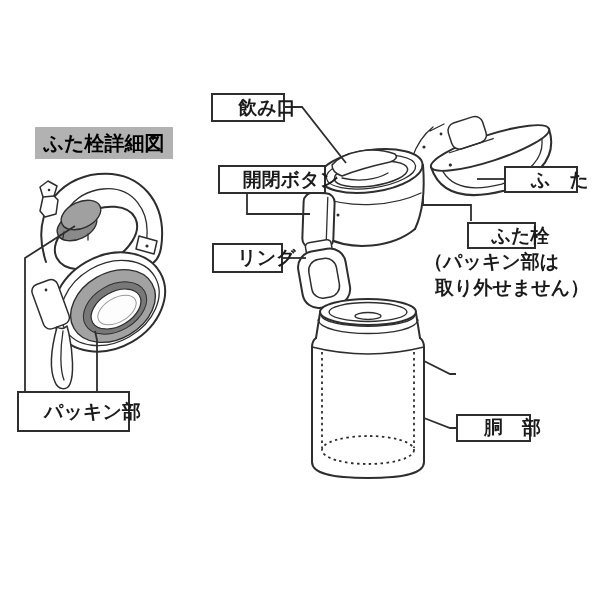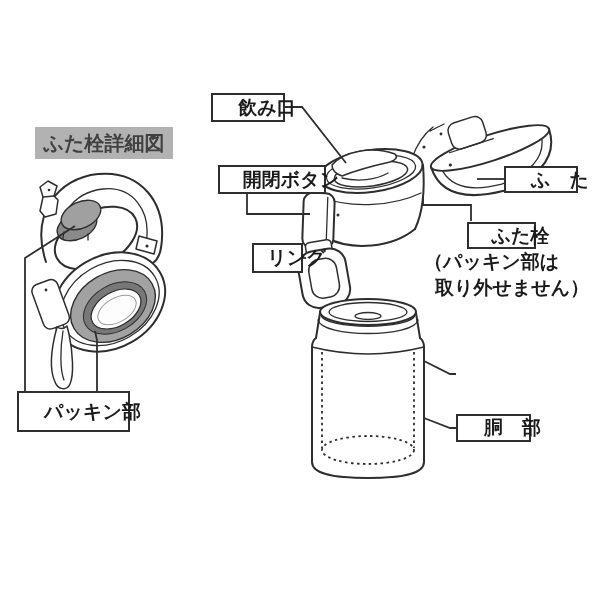--- a/index.html
+++ b/index.html
@@ -11,21 +11,21 @@
   .lnt{fill:none;stroke:var(--line,#2e2e2e);stroke-width:1.3;stroke-linecap:round;stroke-linejoin:round;}
   .wf {fill:#fff;stroke:var(--line,#2e2e2e);stroke-width:2;stroke-linecap:round;stroke-linejoin:round;}
   .wft{fill:#fff;stroke:var(--line,#2e2e2e);stroke-width:1.5;stroke-linecap:round;stroke-linejoin:round;}
   .leader{fill:none;stroke:var(--line,#2e2e2e);stroke-width:1.8;stroke-linecap:butt;stroke-linejoin:miter;}
   .dash{fill:none;stroke:var(--line,#2e2e2e);stroke-width:1.8;stroke-dasharray:2.5 3.4;}
   .dot{fill:var(--line,#2e2e2e);stroke:none;}
   .box{position:absolute;display:flex;align-items:center;justify-content:center;background:#fff;
        border:2px solid var(--line,#2e2e2e);font-size:19px;font-weight:600;color:#1b1b1b;
        white-space:nowrap;box-sizing:border-box;padding-left:38px;}
   .gtitle{position:absolute;display:flex;align-items:center;justify-content:center;
-       background:var(--label-background,#b2b2b2);font-size:20px;font-weight:600;color:#404040;
+       background:var(--label-background,#b2b2b2);font-size:20px;font-weight:600;color:#000000;
        white-space:nowrap;box-sizing:border-box;}
   .note{position:absolute;font-size:19px;font-weight:600;line-height:26px;color:#1b1b1b;white-space:nowrap;}
   .note .indent{margin-left:11px;}
 </style>
 </head>
 <body>
 
 <div class="stage">
 
   <svg width="600" height="600" viewBox="0 0 600 600">
@@ -127,21 +127,21 @@
       <path class="leader" d="M95,331 L97,340 L97,413"></path>
     </g>
   </svg>
 
   <div class="gtitle" style="left:35px;top:127px;width:138px;height:32px;">ふた栓詳細図</div>
 
   <div class="box" style="left:211px;top:93px;width:74px;height:29px;">飲み口</div>
 
   <div class="box" style="left:192px;top:165px;width:108px;height:29px;margin-left:26px;">開閉ボタン</div>
 
-  <div class="box" style="left:212px;top:243px;width:51px;height:30px;margin-left:40px;">リング</div>
+  <div class="box" style="left:212px;top:243px;width:71px;height:30px;">リング</div>
 
   <div class="box" style="left:504px;top:166px;width:74px;height:27px;">ふ　た</div>
 
   <div class="box" style="left:439px;top:222px;width:69px;height:27px;margin-left:28px;">ふた栓</div>
 
   <div class="note" style="left:424px;top:249px;">
     <div>（パッキン部は</div>
     <div class="indent">取り外せません）</div>
   </div>
 

